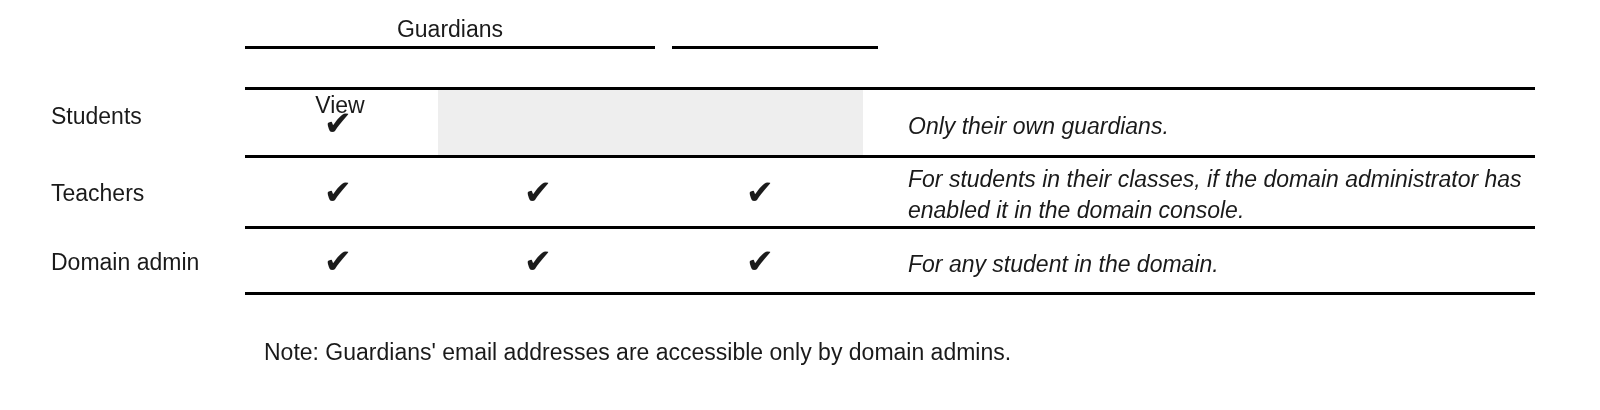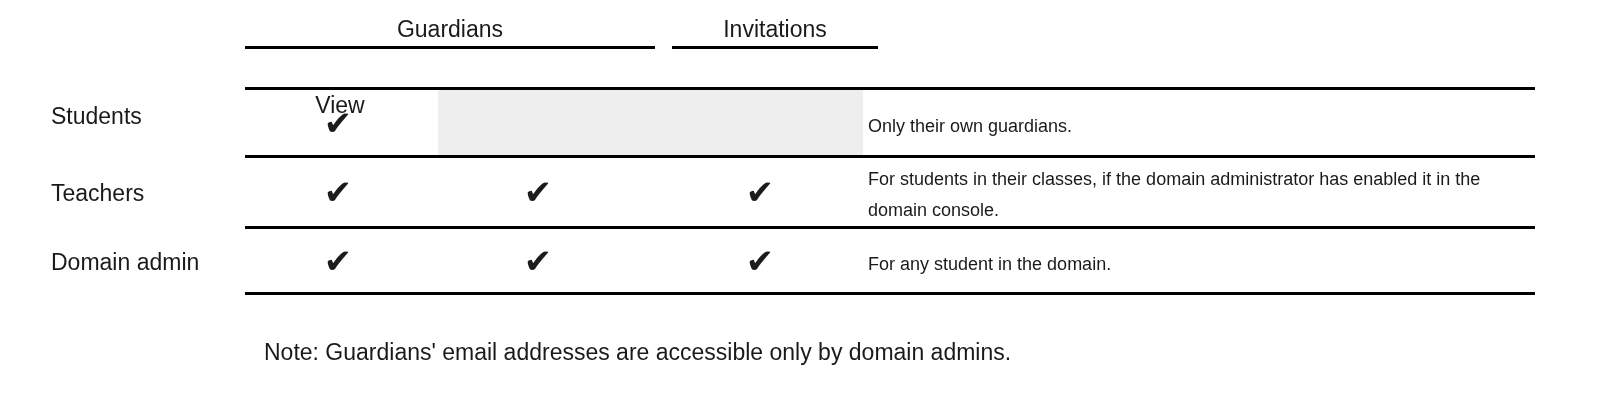--- a/index.html
+++ b/index.html
@@ -115,25 +115,26 @@
   .ck-view       { left: 308px; }
   .ck-modify     { left: 508px; }
   .ck-viewmodify { left: 730px; }
   .ck-row0 { top: 106px; }
   .ck-row1 { top: 175px; }
   .ck-row2 { top: 244px; }
 
   
   .note-cell {
     position: absolute;
-    left: 868px;
+    left: 908px;
     width: 660px;
-    font-size: 18px;
+    font-size: 23px;
     line-height: 31px;
     color: #1a1a1a;
+    font-style: italic;
   }
   #note-0 { top: 111px; }
   #note-1 { top: 164px; }
   #note-2 { top: 249px; }
 
   
   #footnote {
     position: absolute;
     left: 264px;
     top: 340px;
@@ -142,21 +143,20 @@
     color: #1a1a1a;
     white-space: nowrap;
   }
 </style>
 </head>
 <body>
 
 <div id="sheet" style="background: rgb(255, 255, 255);">
 
   <div class="group-label" id="group-guardians">Guardians</div>
-  <div class="group-label" id="group-invitations">Invitations</div>
 
   <div class="group-rule" id="rule-guardians" style="background: rgb(0, 0, 0);"></div>
   <div class="group-rule" id="rule-invitations" style="background: rgb(0, 0, 0);"></div>
 
   <div class="col-label" id="col-view">View</div>
 
   <div class="table-rule" id="rule-top" style="background: rgb(0, 0, 0);"></div>
   <div class="table-rule" id="rule-r1" style="background: rgb(0, 0, 0);"></div>
   <div class="table-rule" id="rule-r2" style="background: rgb(0, 0, 0);"></div>
   <div class="table-rule" id="rule-bottom" style="background: rgb(0, 0, 0);"></div>

